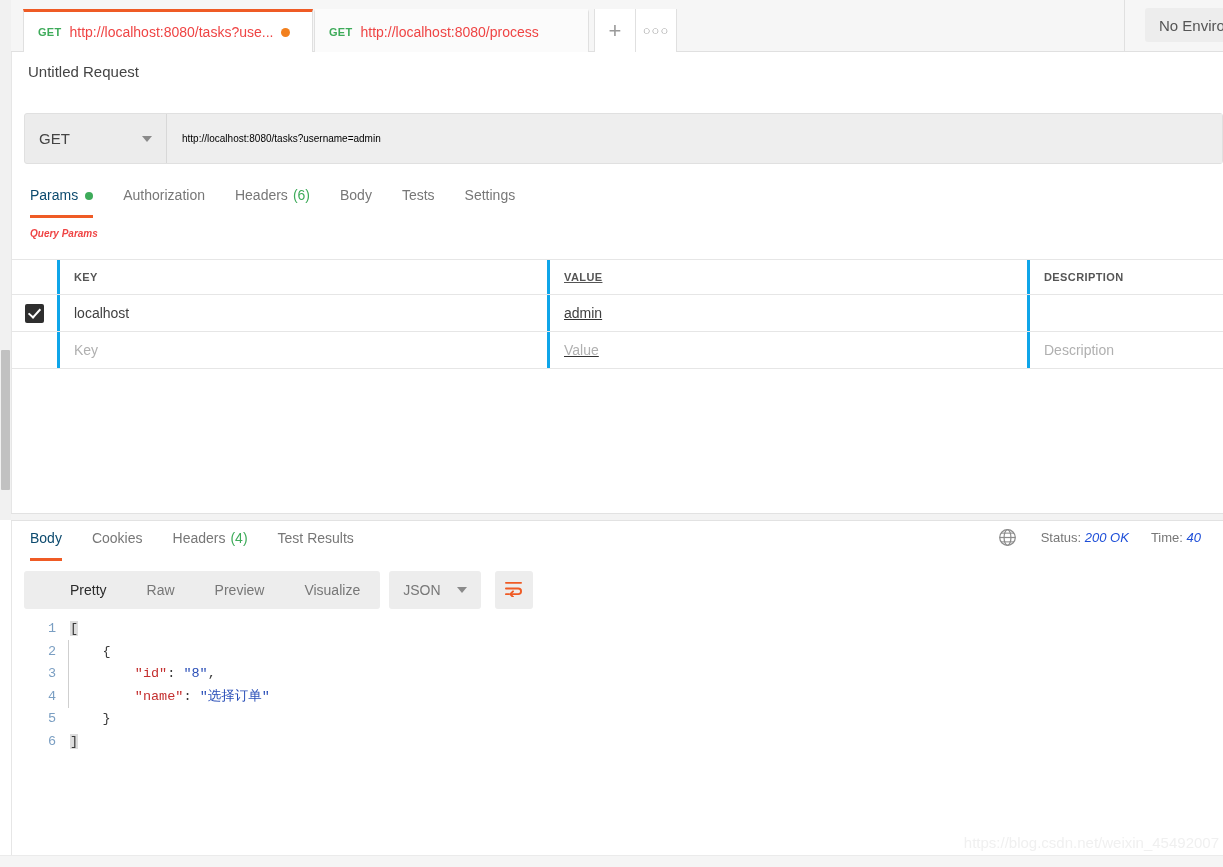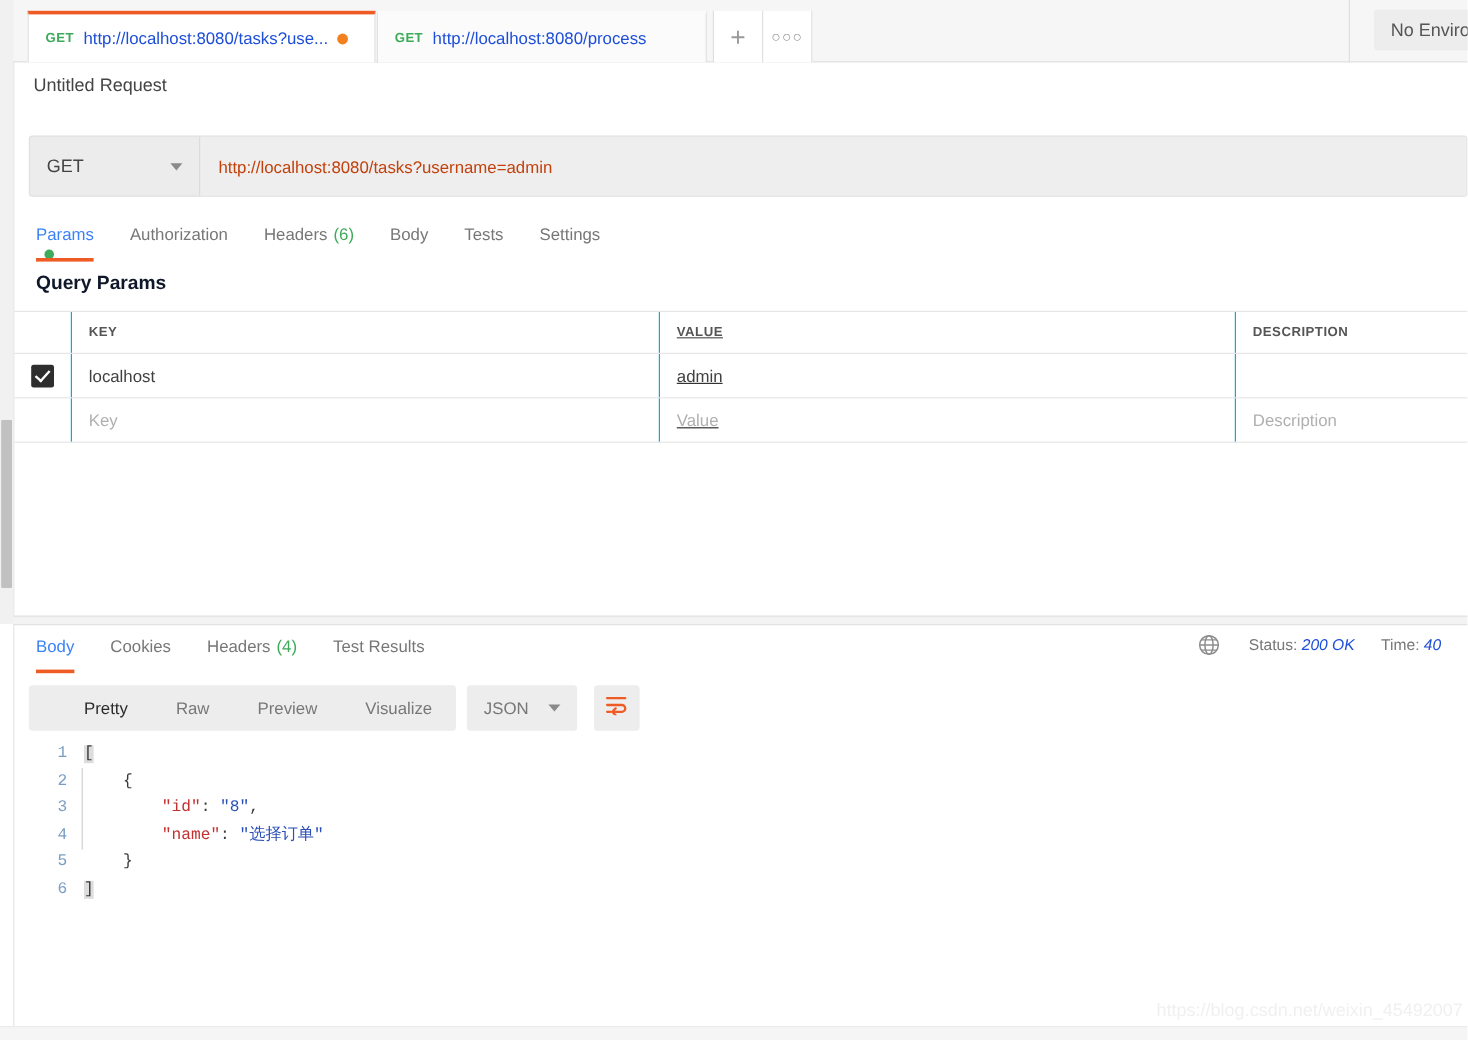--- a/index.html
+++ b/index.html
@@ -74,21 +74,21 @@
   }
   .tab-method {
     font-size: 11px;
     font-weight: bold;
     color: #3eab5a;
     letter-spacing: 0.3px;
     margin-right: 8px;
   }
   .tab-label {
     font-size: 14px;
-    color: #1d4ed8;
+    color: #ef4444;
     overflow: hidden;
     text-overflow: ellipsis;
   }
   .tab-dot {
     width: 9px; height: 9px;
     border-radius: 50%;
     background: #f2801e;
     margin-left: 8px;
     flex: 0 0 auto;
   }
@@ -162,22 +162,22 @@
     width: 0; height: 0;
     border-left: 5px solid transparent;
     border-right: 5px solid transparent;
     border-top: 6px solid #8a8a8a;
   }
   .url-input {
     flex: 1;
     display: flex;
     align-items: center;
     padding-left: 15px;
-    font-size: 14px;
-    color: #c2410c;
+    font-size: 10px;
+    color: #000000;
     background: #eeeeee;
   }
 
   
   .req-tabs {
     position: absolute;
     left: 12px; top: 178px;
     width: 1211px; height: 40px;
     display: flex;
     align-items: flex-start;
@@ -187,64 +187,65 @@
     position: relative;
     height: 40px;
     display: flex;
     align-items: flex-start;
     padding-top: 9px;
     margin-right: 30px;
     font-size: 14px;
     color: #777777;
     white-space: nowrap;
   }
-  .rtab.active { color: #3b82f6; flex-direction: column; }
+  .rtab.active { color: #0c4a6e; }
   .rtab.active::after {
     content: "";
     position: absolute;
     left: 0; bottom: 0;
     width: 100%; height: 3px;
     background: #ef5b25;
   }
   .rtab .green-dot {
     width: 8px; height: 8px;
     border-radius: 50%;
     background: #3eab5a;
     margin-left: 7px;
     margin-top: 5px;
   }
   .rtab .count { color: #3eab5a; margin-left: 5px; }
 
   .query-params-label {
     position: absolute;
     left: 30px; top: 228px;
-    font-size: 16px;
+    font-size: 10px;
     font-weight: bold;
-    color: #0f172a;
+    color: #ef4444;
+    font-style: italic;
   }
 
   
   .ptable {
     position: absolute;
     left: 12px; top: 259px;
     width: 1211px;
     border-top: 1px solid #e6e6e6;
   }
   .prow {
     display: flex;
     border-bottom: 1px solid #e6e6e6;
     height: 37px;
     align-items: center;
   }
   .prow.headrow { height: 35px; }
   .pcell {
     height: 100%;
     display: flex;
     align-items: center;
-    border-right: 1px solid #0ea5e9;
+    border-right: 3px solid #0ea5e9;
     padding-left: 14px;
     font-size: 14px;
     overflow: hidden;
     white-space: nowrap;
   }
   .pcell.check { width: 48px; padding-left: 0; justify-content: center; }
   .pcell.key { width: 490px; }
   .pcell.value { width: 480px; text-decoration: underline; }
   .pcell.desc { flex: 1; border-right: none; }
   .headrow .pcell {

